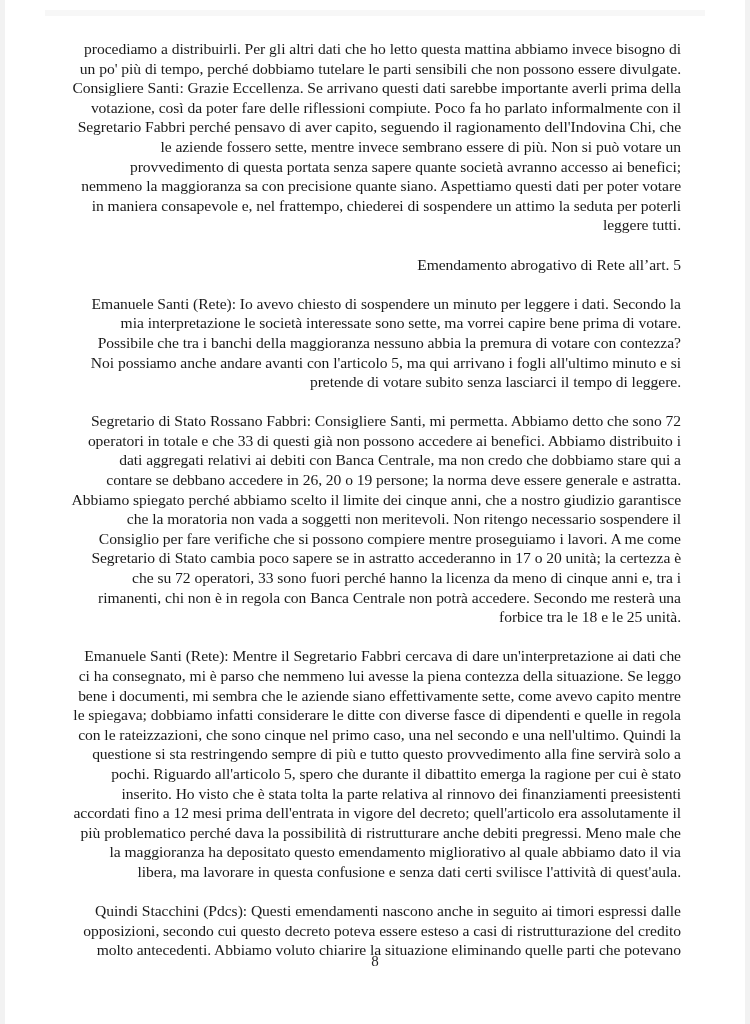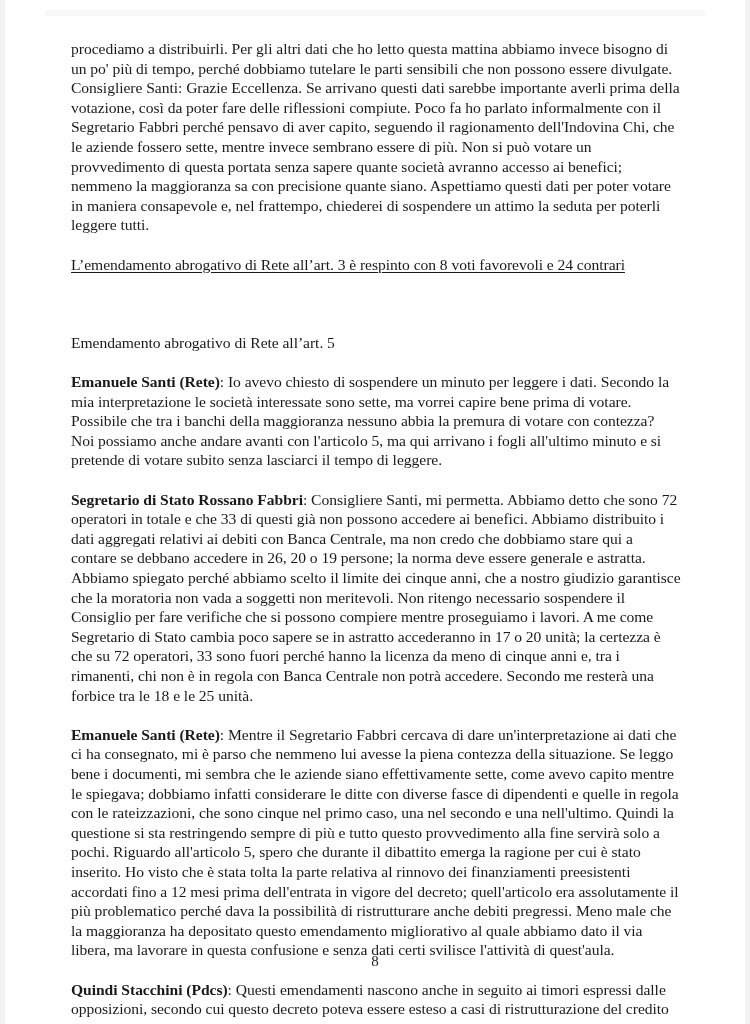--- a/index.html
+++ b/index.html
@@ -32,33 +32,34 @@
       top: 39px;
       width: 610px;
       font-family: "Liberation Serif", "DejaVu Serif", serif;
       font-size: 15.6px;
       line-height: 19.6px;
       color: #1a1a1a;
       letter-spacing: -0.05px;
     }
     .content p {
       margin: 0;
+      text-align: right;
     }
     .para { margin-bottom: 19.6px !important; }
     .result {
       text-decoration: underline;
       text-underline-offset: 2px;
       margin-top: 19.6px !important;
       margin-bottom: 58.8px !important;
     }
     .heading {
       font-weight: normal;
       margin-bottom: 19.6px !important;
     }
-    .speaker { font-weight: bold; }
+    .speaker { font-weight: normal; }
     .page-number {
       position: absolute;
       left: 0;
       width: 750px;
       top: 953px;
       text-align: center;
       font-family: "Liberation Serif", "DejaVu Serif", serif;
       font-size: 15px;
       color: #222;
     }
@@ -66,21 +67,20 @@
 </head>
 <body>
 
 <div class="page">
   <div class="ghost"></div>
 </div>
 
 <div class="content">
   <p class="para">procediamo a distribuirli. Per gli altri dati che ho letto questa mattina abbiamo invece bisogno di un po' più di tempo, perché dobbiamo tutelare le parti sensibili che non possono essere divulgate. Consigliere Santi: Grazie Eccellenza. Se arrivano questi dati sarebbe importante averli prima della votazione, così da poter fare delle riflessioni compiute. Poco fa ho parlato informalmente con il Segretario Fabbri perché pensavo di aver capito, seguendo il ragionamento dell'Indovina Chi, che le aziende fossero sette, mentre invece sembrano essere di più. Non si può votare un provvedimento di questa portata senza sapere quante società avranno accesso ai benefici; nemmeno la maggioranza sa con precisione quante siano. Aspettiamo questi dati per poter votare in maniera consapevole e, nel frattempo, chiederei di sospendere un attimo la seduta per poterli leggere tutti.</p>
 
-  <p class="result">L’emendamento abrogativo di Rete all’art. 3 è respinto con 8 voti favorevoli e 24 contrari</p>
 
   <p class="heading">Emendamento abrogativo di Rete all’art. 5</p>
 
   <p class="para"><span class="speaker">Emanuele Santi (Rete)</span><span>: Io avevo chiesto di sospendere un minuto per leggere i dati. Secondo la mia interpretazione le società interessate sono sette, ma vorrei capire bene prima di votare. Possibile che tra i banchi della maggioranza nessuno abbia la premura di votare con contezza? Noi possiamo anche andare avanti con l'articolo 5, ma qui arrivano i fogli all'ultimo minuto e si pretende di votare subito senza lasciarci il tempo di leggere.</span></p>
 
   <p class="para"><span class="speaker">Segretario di Stato Rossano Fabbri</span><span>: Consigliere Santi, mi permetta. Abbiamo detto che sono 72 operatori in totale e che 33 di questi già non possono accedere ai benefici. Abbiamo distribuito i dati aggregati relativi ai debiti con Banca Centrale, ma non credo che dobbiamo stare qui a contare se debbano accedere in 26, 20 o 19 persone; la norma deve essere generale e astratta. Abbiamo spiegato perché abbiamo scelto il limite dei cinque anni, che a nostro giudizio garantisce che la moratoria non vada a soggetti non meritevoli. Non ritengo necessario sospendere il Consiglio per fare verifiche che si possono compiere mentre proseguiamo i lavori. A me come Segretario di Stato cambia poco sapere se in astratto accederanno in 17 o 20 unità; la certezza è che su 72 operatori, 33 sono fuori perché hanno la licenza da meno di cinque anni e, tra i rimanenti, chi non è in regola con Banca Centrale non potrà accedere. Secondo me resterà una forbice tra le 18 e le 25 unità.</span></p>
 
   <p class="para"><span class="speaker">Emanuele Santi (Rete)</span><span>: Mentre il Segretario Fabbri cercava di dare un'interpretazione ai dati che ci ha consegnato, mi è parso che nemmeno lui avesse la piena contezza della situazione. Se leggo bene i documenti, mi sembra che le aziende siano effettivamente sette, come avevo capito mentre le spiegava; dobbiamo infatti considerare le ditte con diverse fasce di dipendenti e quelle in regola con le rateizzazioni, che sono cinque nel primo caso, una nel secondo e una nell'ultimo. Quindi la questione si sta restringendo sempre di più e tutto questo provvedimento alla fine servirà solo a pochi. Riguardo all'articolo 5, spero che durante il dibattito emerga la ragione per cui è stato inserito. Ho visto che è stata tolta la parte relativa al rinnovo dei finanziamenti preesistenti accordati fino a 12 mesi prima dell'entrata in vigore del decreto; quell'articolo era assolutamente il più problematico perché dava la possibilità di ristrutturare anche debiti pregressi. Meno male che la maggioranza ha depositato questo emendamento migliorativo al quale abbiamo dato il via libera, ma lavorare in questa confusione e senza dati certi svilisce l'attività di quest'aula.</span></p>
 
   <p><span class="speaker">Quindi Stacchini (Pdcs)</span><span>: Questi emendamenti nascono anche in seguito ai timori espressi dalle opposizioni, secondo cui questo decreto poteva essere esteso a casi di ristrutturazione del credito molto antecedenti. Abbiamo voluto chiarire la situazione eliminando quelle parti che potevano</span></p>

